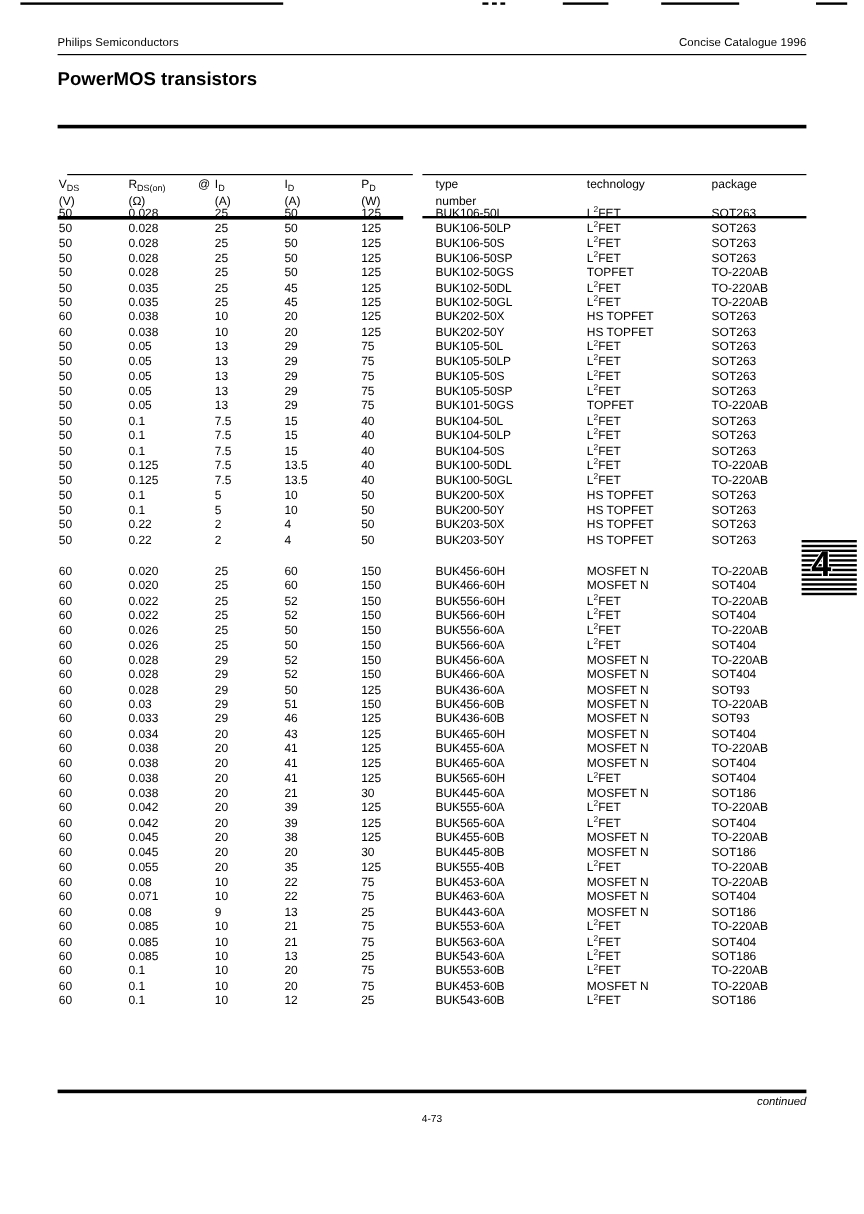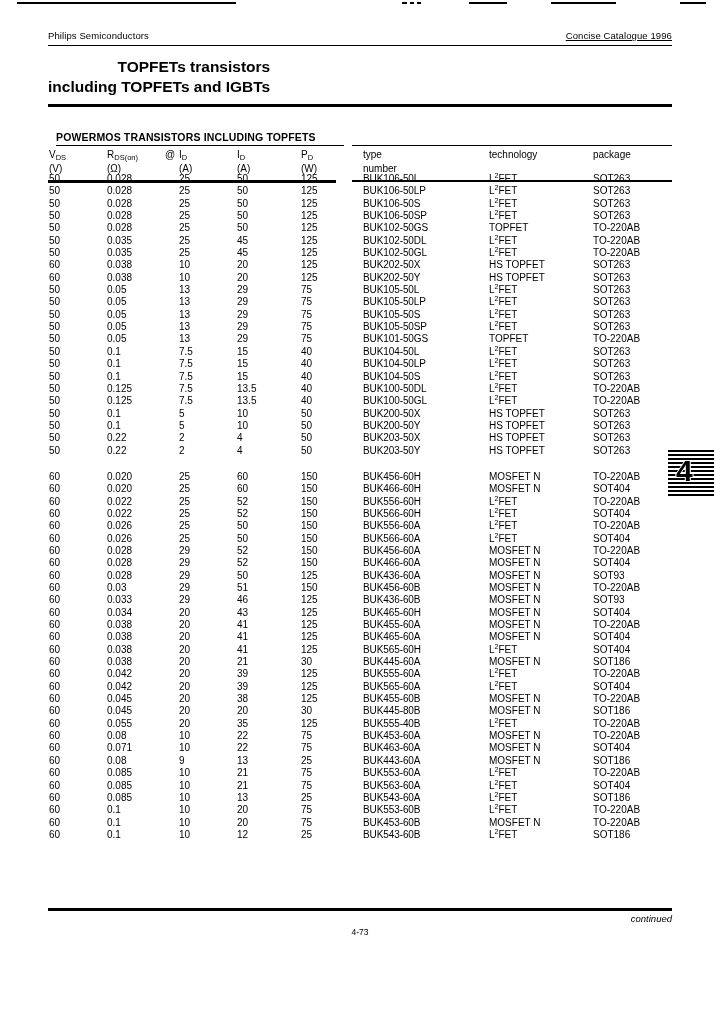--- a/index.html
+++ b/index.html
@@ -28,21 +28,21 @@
   }
 
   
   .runhead {
     position: absolute;
     left: 48px; top: 30px; width: 624px;
     display: flex; justify-content: space-between; align-items: baseline;
     font-size: 9.5px;
   }
   .runhead .left  { letter-spacing: .1px; }
-  .runhead .right { letter-spacing: .1px; text-decoration: underline; }
+  .runhead .right { letter-spacing: .1px; }
 
   .rule-thin {
     position: absolute; left: 48px; width: 624px;
     height: 1px; background: #000;
   }
   .rule-thick {
     position: absolute; left: 48px; width: 624px;
     height: 3px; background: #000;
   }
 
@@ -153,28 +153,26 @@
 
   <div class="runhead">
     <span class="left">Philips Semiconductors</span>
     <span class="right">Concise Catalogue 1996</span>
   </div>
 
   <div class="rule-thin" style="top:45px;"></div>
 
   <div class="masthead">
     <div class="subj">
-      <span>TOPFETs transistors</span><br>
-      <span>including TOPFETs and IGBTs</span>
+      <span>PowerMOS transistors</span><br>
     </div>
   </div>
 
   <div class="rule-thick" style="top:104px;"></div>
 
-  <div class="caption">POWERMOS TRANSISTORS INCLUDING TOPFETS</div>
   <div class="rule-cap-a"></div>
   <div class="rule-cap-b"></div>
 
   <table class="spec">
     <colgroup>
       <col class="c-vds">
         <col class="c-rds">
         <col class="c-at">
         <col class="c-idat">
       <col class="c-id">

